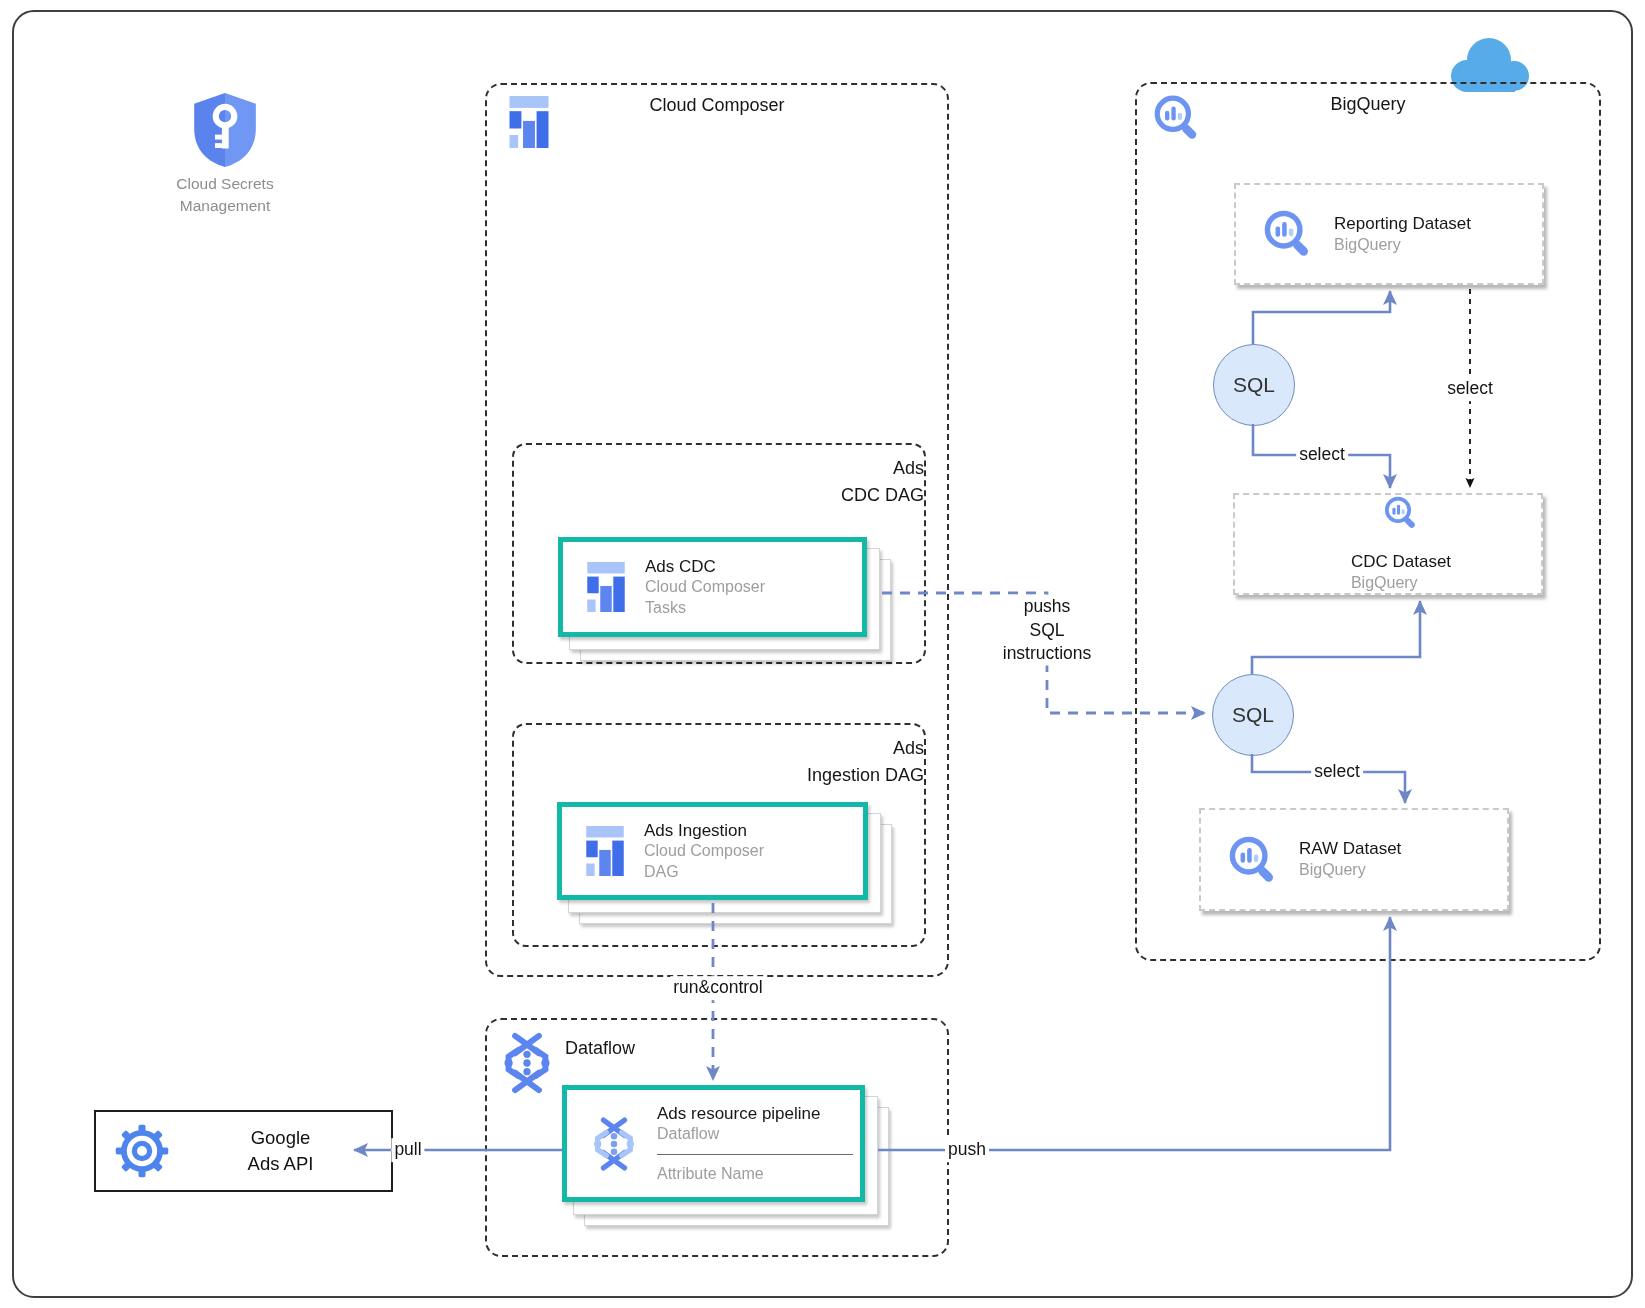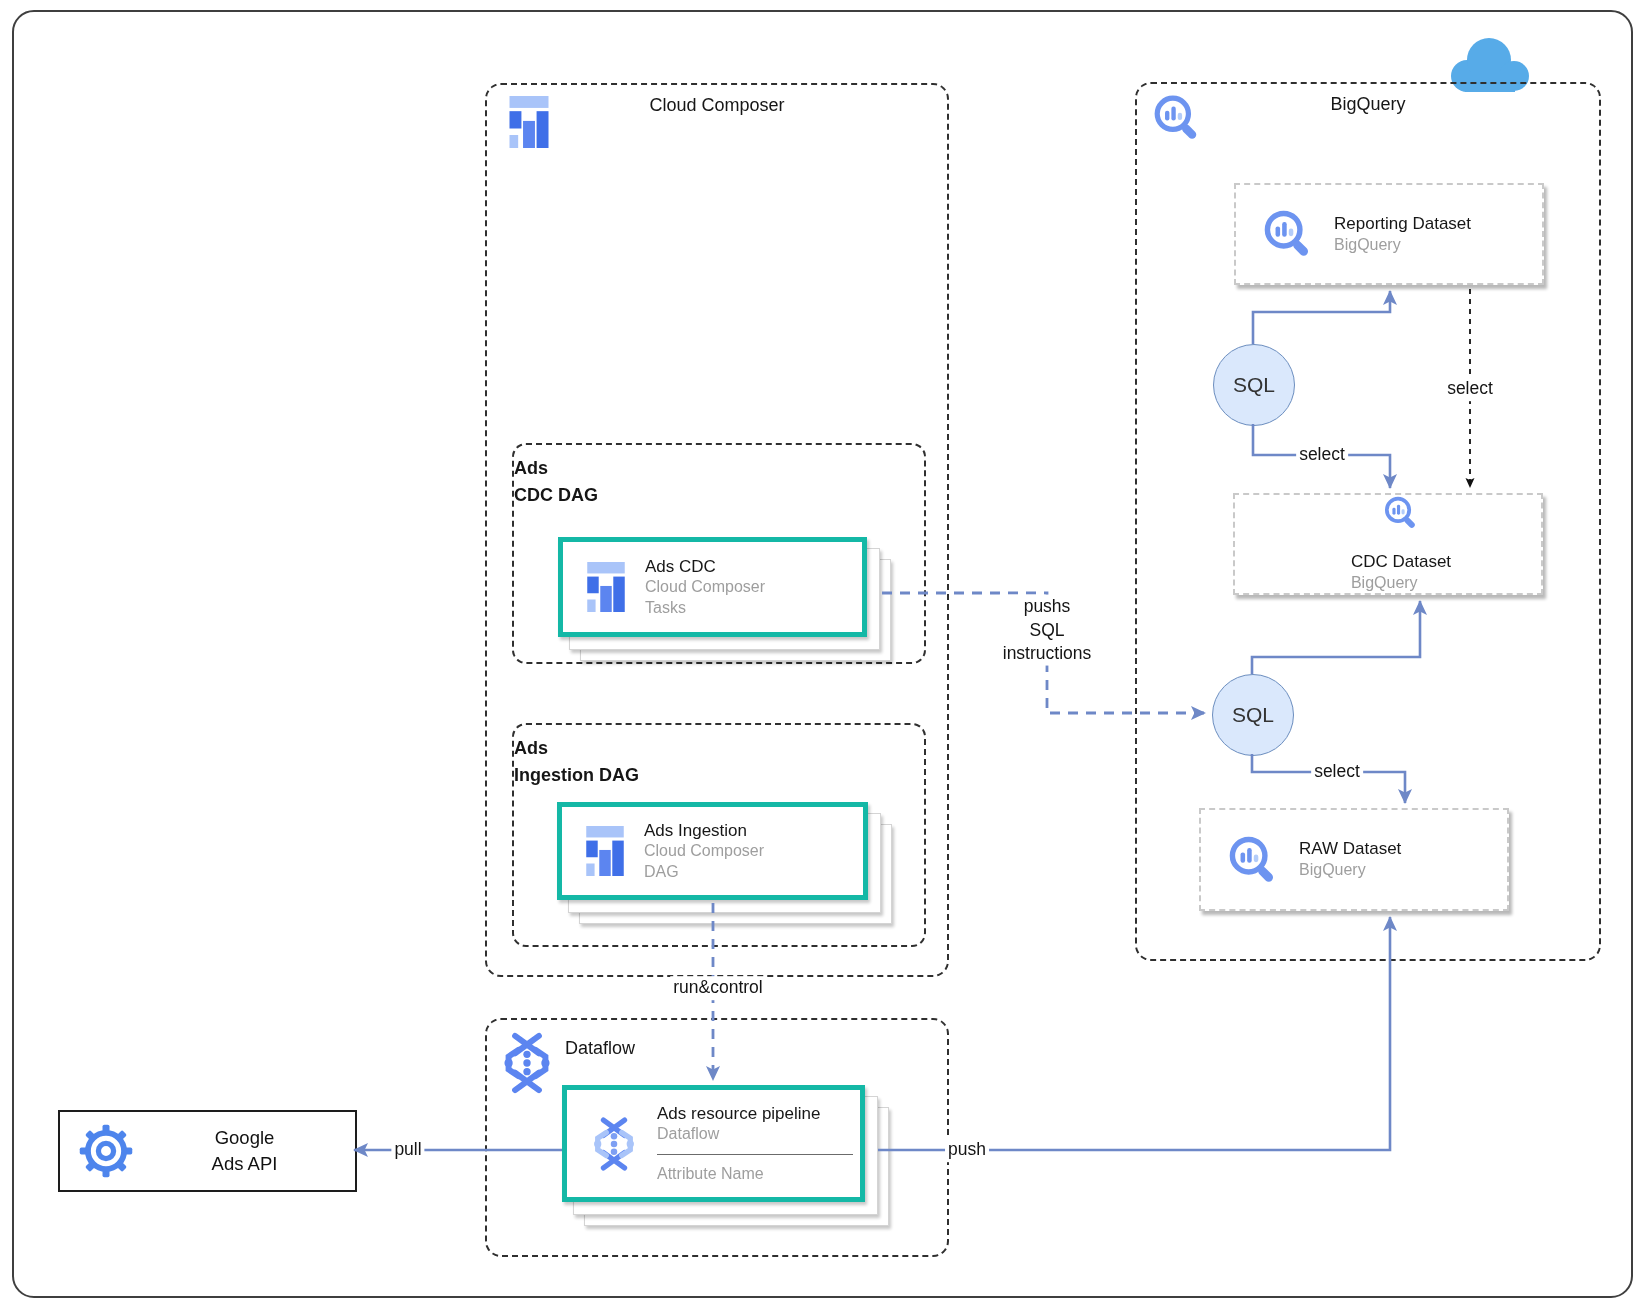--- a/index.html
+++ b/index.html
@@ -7,22 +7,22 @@
           font-family:"Liberation Sans",sans-serif;overflow:hidden;}
   .frame{position:absolute;left:12px;top:10px;width:1617px;height:1284px;
          border:2px solid #3f3f3f;border-radius:22px;}
   
   .group{position:absolute;border:2px dashed #2f2f2f;border-radius:16px;background:transparent;}
   .group-title{position:absolute;left:0;right:0;top:10px;text-align:center;
                font-size:18px;color:#161616;}
   .group-title-left{position:absolute;font-size:18px;color:#161616;}
   
   .dagbox{position:absolute;border:2px dashed #2f2f2f;border-radius:14px;}
-  .dag-title{position:absolute;left:0;right:0;top:10px;text-align:left;font-size:18px;
-             color:#161616;line-height:1.5;font-weight:bold;}
+  .dag-title{position:absolute;left:0;right:0;top:10px;text-align:right;font-size:18px;
+             color:#161616;line-height:1.5;}
   
   .dscard{position:absolute;background:#fff;border:2px dashed #c9c9c9;
           box-shadow:3px 4px 3px rgba(0,0,0,.28);display:flex;align-items:center;
           gap:20px;padding-left:26px;box-sizing:border-box;}
   
   .stack{position:absolute;}
   .stack .layer{position:absolute;left:0;top:0;width:100%;height:100%;background:#fff;
                 border:1px solid #d4d4d4;box-shadow:2px 3px 3px rgba(0,0,0,.22);}
   .stack .l2{transform:translate(11px,11px);}
   .stack .l3{transform:translate(22px,22px);}
@@ -32,21 +32,21 @@
   .card-text{display:flex;flex-direction:column;line-height:1.28;}
   .card-title{font-size:17px;color:#171717;}
   .card-sub{font-size:16px;color:#9e9e9e;}
   .divider{border:none;border-top:1px solid #6b6b6b;margin:9px 0 9px 0;width:196px;}
   
   .sqlnode{position:absolute;width:80px;height:80px;border-radius:50%;background:#dae8fc;
            border:1.5px solid #6c8ebf;display:flex;align-items:center;justify-content:center;
            font-size:21px;color:#333;}
   
   .solidbox{position:absolute;background:#fff;border:2.5px solid #1d1d1d;display:flex;
-            align-items:center;gap:24px;padding-left:18px;box-sizing:border-box;}
+            align-items:center;gap:24px;padding-left:18px;box-sizing:border-box;margin-left:36px;}
   .solid-text{flex:1;text-align:center;font-size:18.5px;color:#111;line-height:1.4;
               margin-right:24px;}
   
   .elabel{position:absolute;transform:translate(-50%,-50%);background:#fff;
           padding:0 3px;font-size:17.5px;color:#141414;text-align:center;line-height:1.35;
           white-space:nowrap;z-index:6;}
   
   .loneicon{position:absolute;text-align:center;}
   .loneicon .lbl{margin-top:6px;font-size:15.5px;color:#8d8d8d;line-height:1.45;}
   svg{display:block;}
@@ -64,20 +64,39 @@
     <svg width="92" height="68" viewBox="0 0 92 68">
       <g fill="#57abe8">
         <circle cx="24" cy="46" r="16"></circle>
         <circle cx="46" cy="30" r="22"></circle>
         <circle cx="71" cy="46" r="15"></circle>
         <rect x="22" y="42" width="50" height="20"></rect>
       </g>
     </svg>
   </div>
 
+  <div class="loneicon" style="left:150px;top:93px;width:150px;">
+    <svg width="62" height="74" viewBox="0 0 40 48" style="margin:0 auto;">
+      <defs>
+          <linearGradient id="shg" x1="0" x2="1" y1="0" y2="0">
+        <stop offset="0.5" stop-color="#5b83ee"></stop>
+            <stop offset="0.5" stop-color="#6f97f3"></stop>
+      </linearGradient>
+        </defs>
+      <path d="M20,0 L40,7 V23 C40,37 31,45 20,48 C9,45 0,37 0,23 V7 Z" fill="url(#shg)"></path>
+      <circle cx="20" cy="15" r="6" fill="none" stroke="#fff" stroke-width="4"></circle>
+      <rect x="18" y="20" width="4.4" height="16" fill="#fff"></rect>
+      <rect x="13.5" y="27" width="4.5" height="3.2" fill="#fff"></rect>
+      <rect x="13.5" y="32.5" width="4.5" height="3.2" fill="#fff"></rect>
+    </svg>
+    <div class="lbl">
+      <div>Cloud Secrets</div>
+      <div>Management</div>
+    </div>
+  </div>
 
 
   <div class="group" style="left:485px;top:83px;width:460px;height:890px;">
     <div class="group-title">Cloud Composer</div>
   </div>
   <div class="icon-abs" style="left:508px;top:96px;">
     <svg width="42" height="52" viewBox="0 0 36 48">
       <rect x="0" y="0" width="36" height="11" fill="#a9c4f9"></rect>
       <rect x="0" y="14" width="11" height="16" fill="#3f6fe8"></rect>
       <rect x="25" y="14" width="11" height="34" fill="#3f6fe8"></rect>

